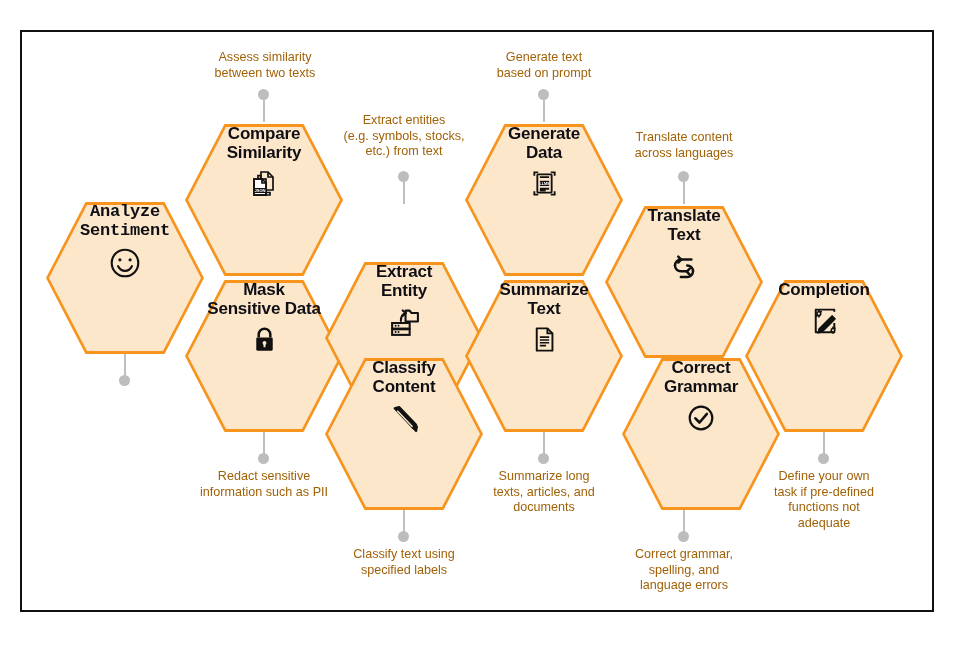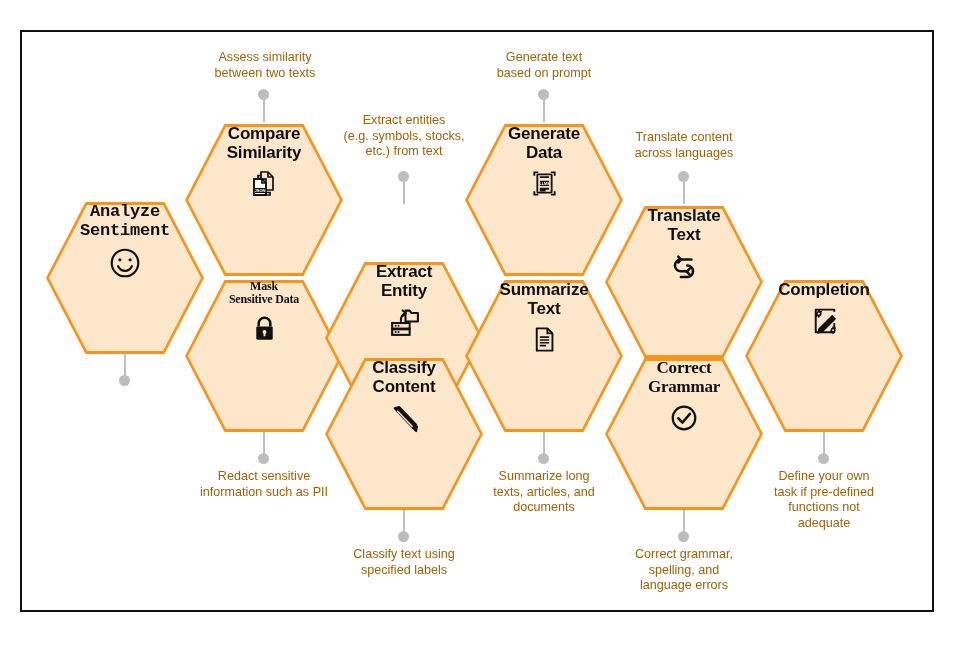--- a/index.html
+++ b/index.html
@@ -60,22 +60,21 @@
   .hex .title {
     font-size: 17px;
     font-weight: bold;
     color: #0e0e14;
     line-height: 1.12;
     letter-spacing: -0.2px;
     white-space: pre-line;
     margin-bottom: 4px;
   }
   .hex.wide .title {
-    font-size: 12px;
-    font-family: Liberation Serif, serif;
+    font-size: 17px;
   }
   .hex .ico {
     display: block;
     width: 34px;
     height: 34px;
     line-height: 0;
   }
 
   
   .stem {
@@ -276,21 +275,21 @@
           <path d="M7.5 14.5a5.5 5.5 0 0 0 5.5 5.5h6"></path>
           <path d="M24.5 20a5.5 5.5 0 0 0-5.5-5.5"></path>
           <path d="M24.5 20a5.5 5.5 0 0 1-5.5 5.5h-6"></path>
           <path d="M10.6 6.2L13.4 9l-2.8 2.8"></path>
           <path d="M21.4 22.7l-2.8 2.8 2.8 2.8" transform="translate(0,-5.2)"></path>
         </svg>
       </span>
     </div>
   </div>
 
-  <div class="hex" style="left:605px; top:358px;font-family:Liberation Serif, serif;">
+  <div class="hex" style="left:622px; top:358px;">
     <div class="shape"></div>
     <div class="inner"></div>
     <div class="content">
       <div class="title">Correct
 Grammar</div>
       <span class="ico">
         <svg viewBox="0 0 32 32" width="32" height="32" fill="none" stroke="#111" stroke-width="2.2">
           <circle cx="16" cy="16" r="11.3"></circle>
           <path d="M10.4 16.3l4.1 4.2 7.4-8.6" stroke-width="2.6" stroke-linecap="round" stroke-linejoin="round"></path>
         </svg>

